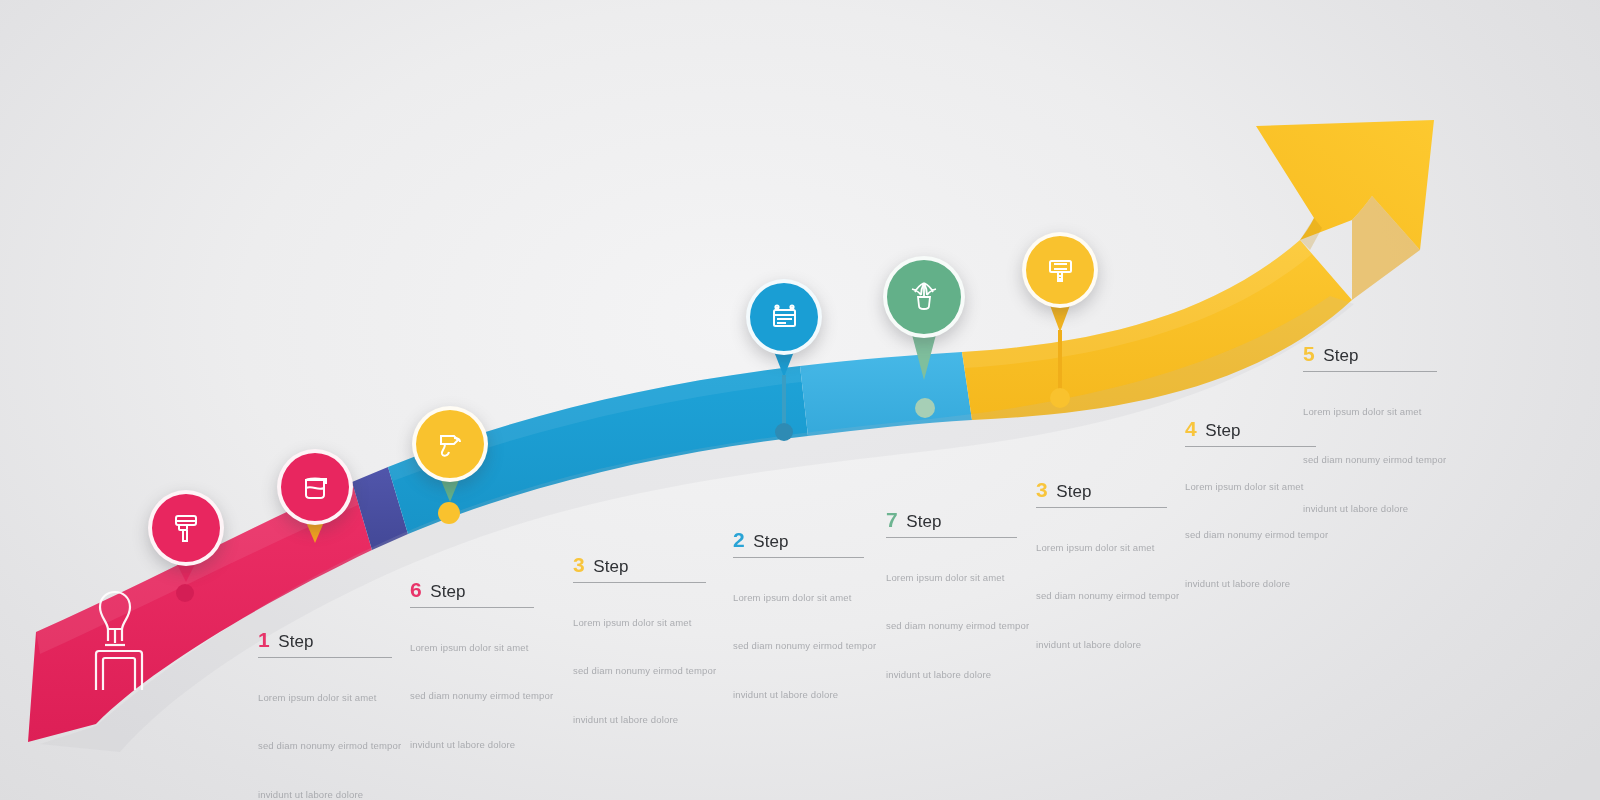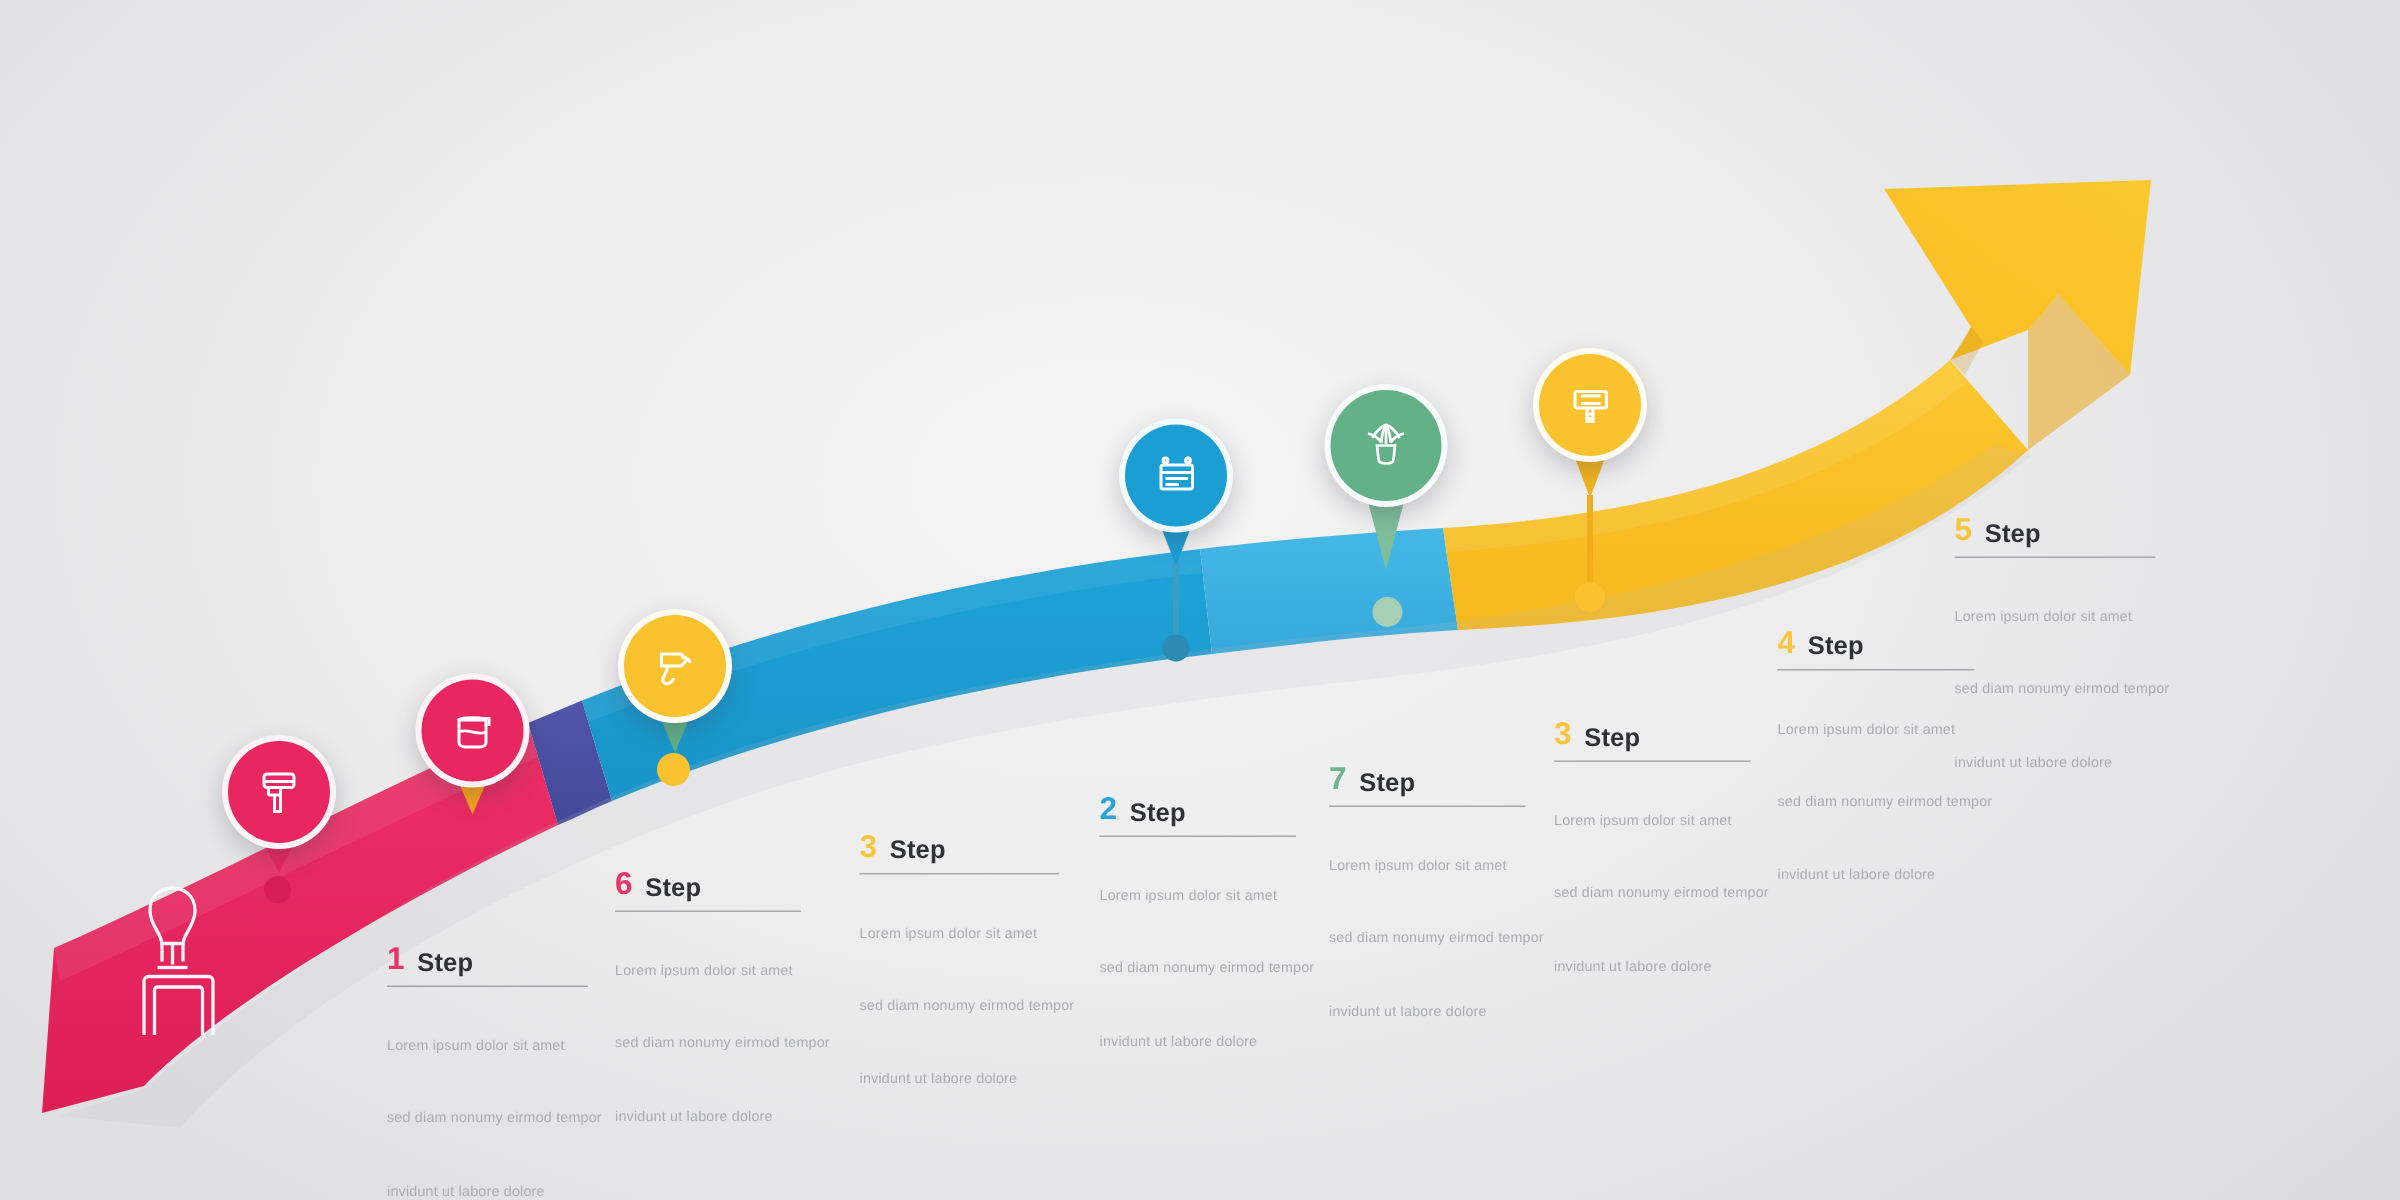--- a/index.html
+++ b/index.html
@@ -28,21 +28,21 @@
   .pin-head svg { display:block; }
 
   
   .label { position:absolute; }
   .label-top { display:flex; align-items:flex-end; gap:9px; }
   .label-num {
     font-size:21px; font-weight:700; line-height:1;
     letter-spacing:-.5px; opacity:.92;
   }
   .label-title {
-    font-size:17px; font-weight:700; color:#2f3135; line-height:1;
+    font-size:17px; font-weight:400; color:#2f3135; line-height:1;
     letter-spacing:.1px; white-space:nowrap;margin-top:45px;
   }
   .label-rule { height:1px; background:#8e9094; margin-top:7px; opacity:.75; }
   .label-body {
     margin-top:9px; font-size:9.5px; line-height:1.72;
     color:#9a9ca1; letter-spacing:.15px;
   }
   .label-body div { white-space:nowrap; filter:blur(.35px); opacity:.8;margin-top:32px; }
 
   

